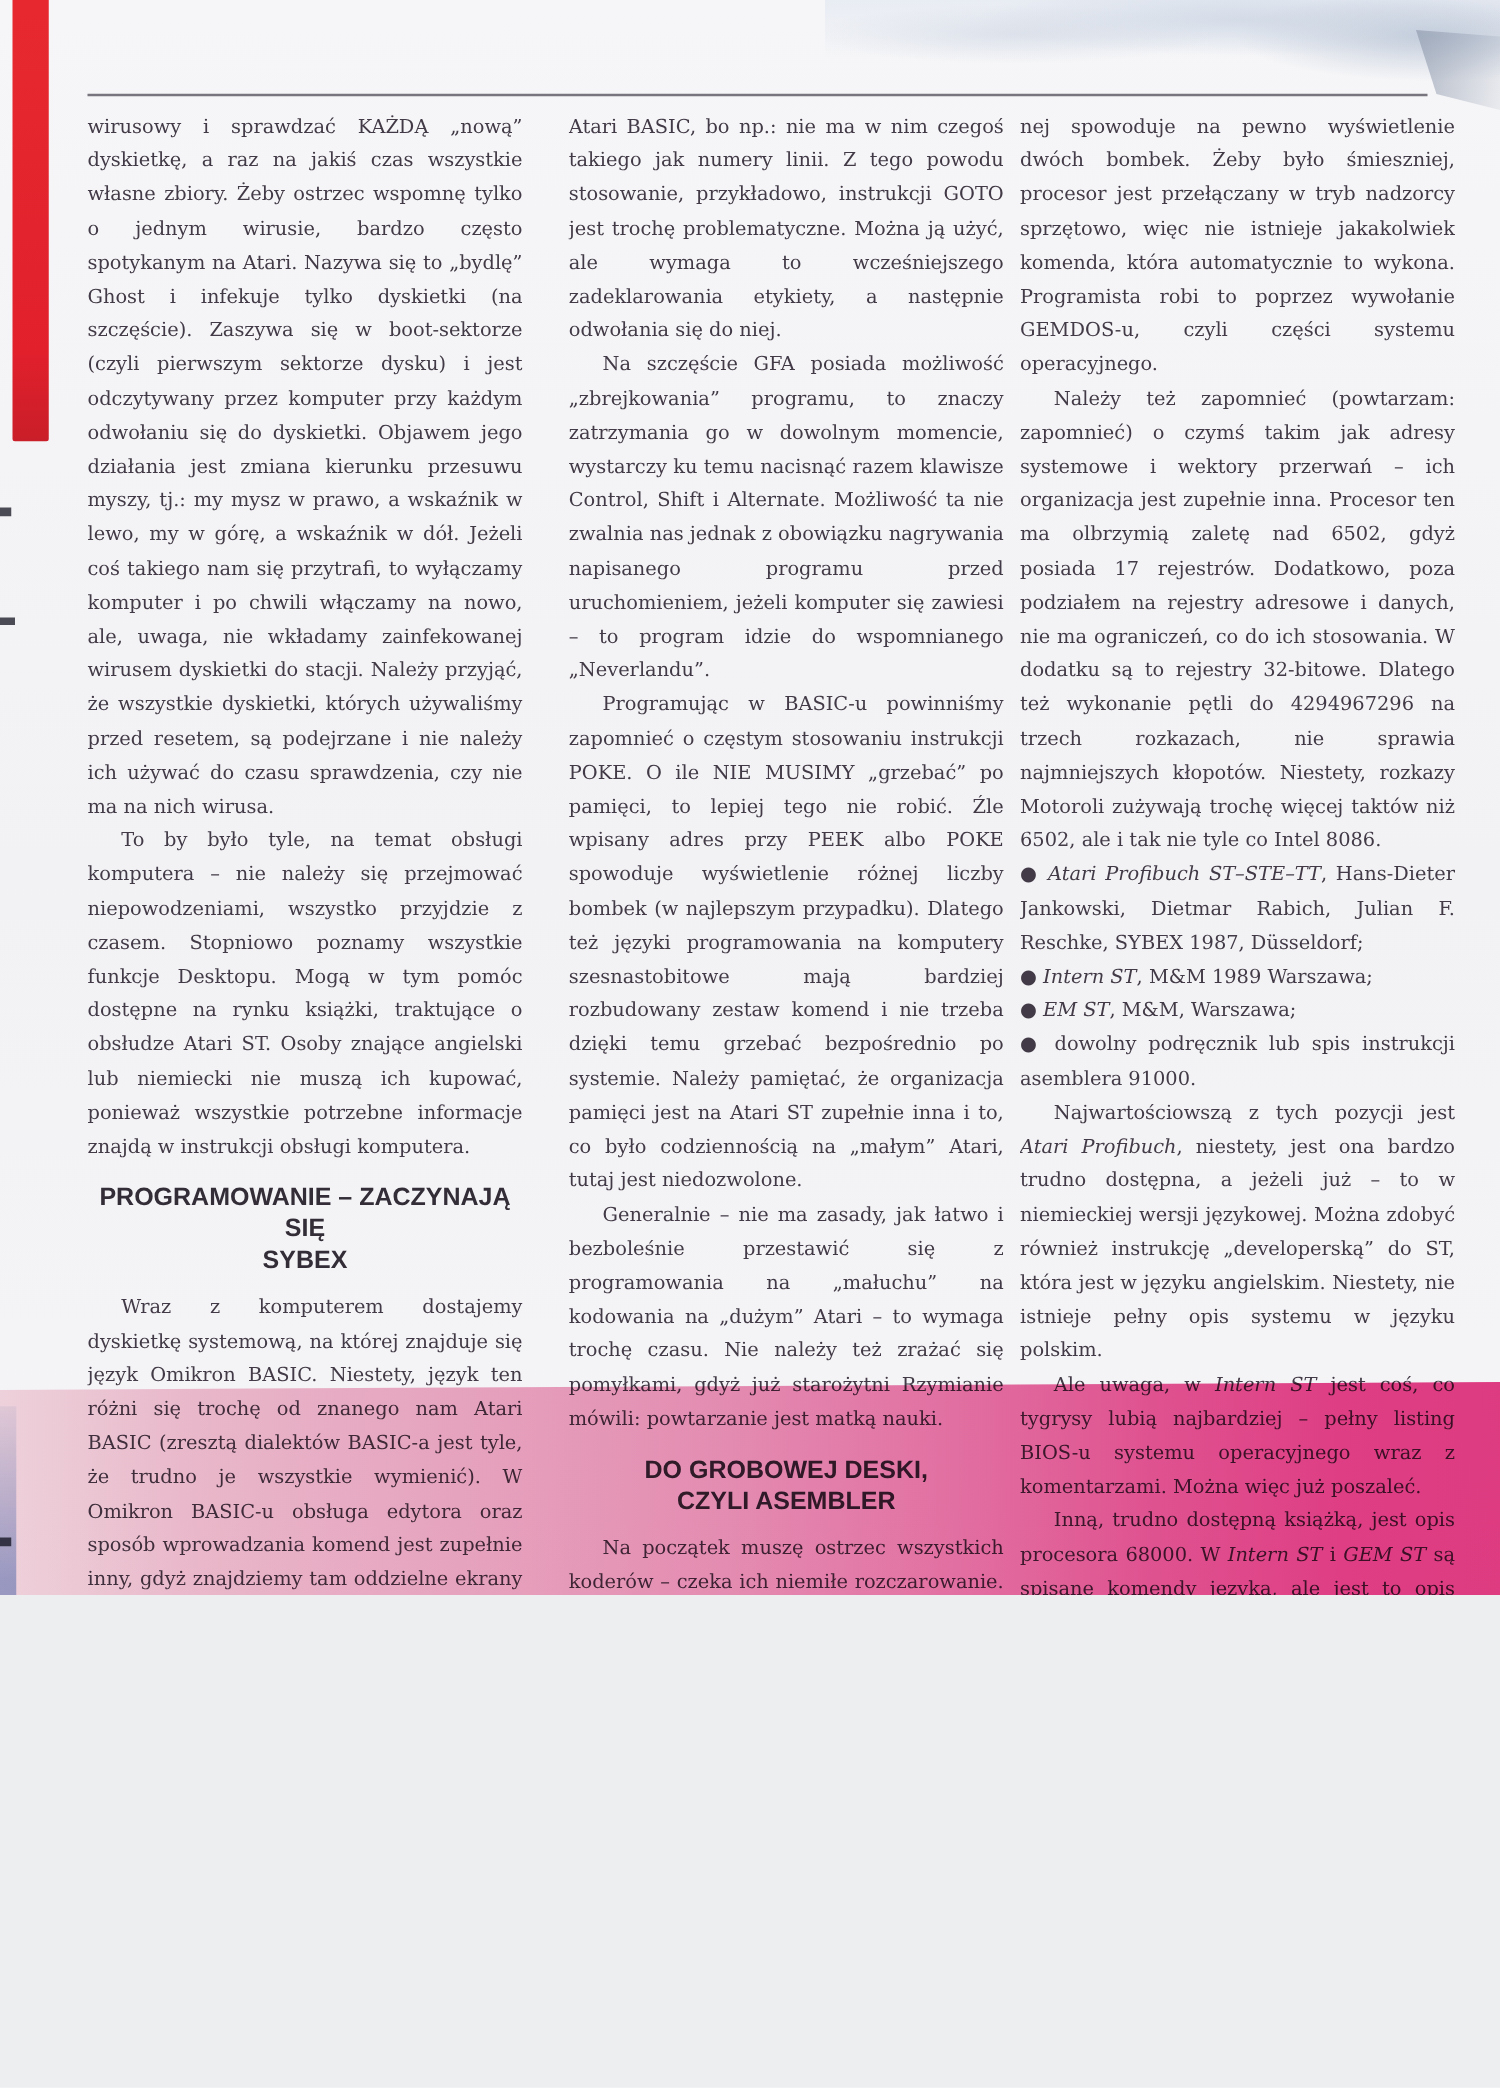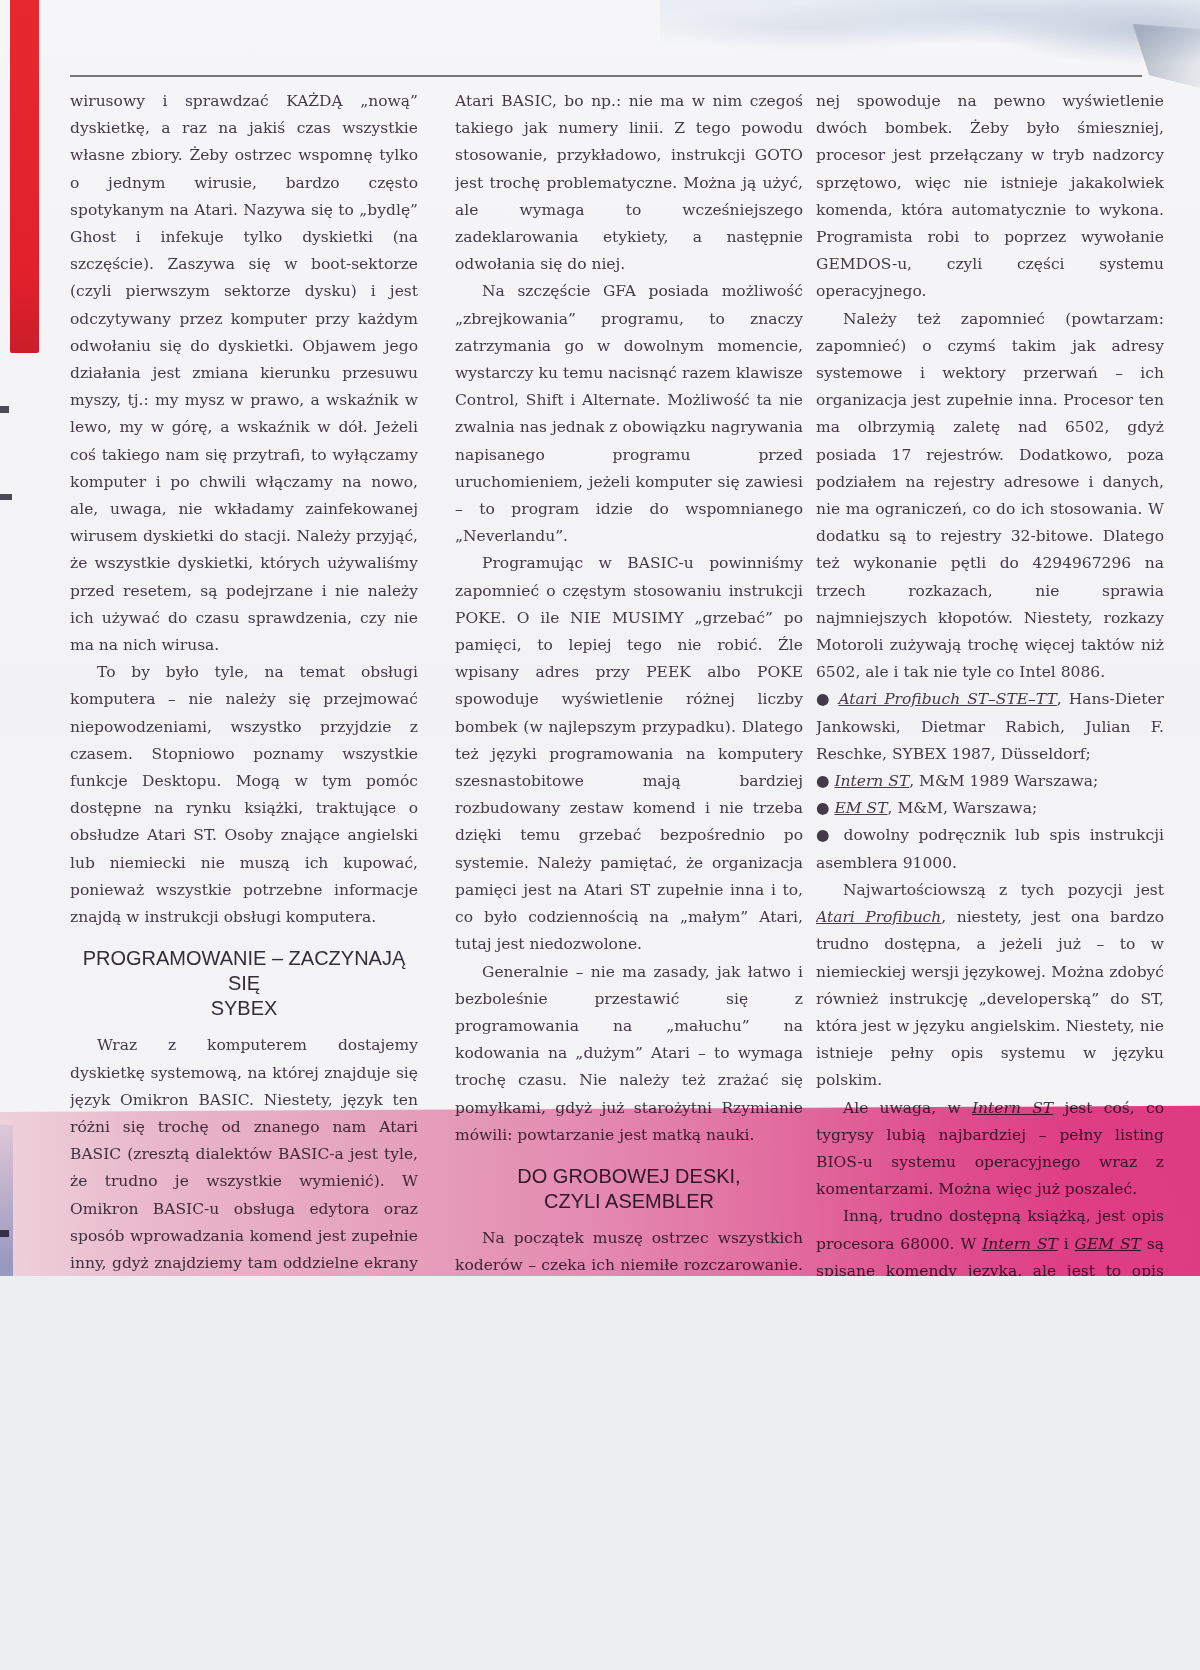--- a/index.html
+++ b/index.html
@@ -24,24 +24,24 @@
   .redbar{position:absolute;left:10px;top:0;width:29px;height:353px;
     background:linear-gradient(180deg,#e7292f 0%,#e1202c 80%,#c91e29 100%);
     border-radius:0 0 2px 2px;}
   .rule{position:absolute;left:70px;top:75px;width:1072px;height:2px;background:#615e68;opacity:.85;}
   
   .col{position:absolute;top:88px;width:348px;height:1492px;overflow:hidden;
     font-size:15.5px;line-height:27.2px;text-align:justify;}
   #c1{left:70px;} #c2{left:443px;margin-left:12px;} #c3{left:816px;}
   p{margin:0;}
   .ind{text-indent:27px;}
-  .h{font-family:"Liberation Sans",sans-serif;font-weight:normal;font-size:20px;line-height:25px;
+  .h{font-family:"Liberation Sans",sans-serif;font-weight:bold;font-size:20px;line-height:25px;
      text-align:center;color:#332d38;margin:15px 0 11px;text-indent:0;}
   .h span{display:block;}
-  .it{font-style:italic;text-decoration:underline;}
+  .it{font-style:italic;}
   .bullet{text-indent:0;}
   
   .tick{position:absolute;left:0;background:#4b4b55;}
   .t1{top:406px;width:9px;height:7px;}
   .t2{top:494px;width:12px;height:6px;}
   .t3{top:1230px;width:9px;height:7px;}
   
   .pink{position:absolute;left:-10px;top:1112px;width:1230px;height:590px;
     mix-blend-mode:multiply;transform:rotate(-0.3deg);transform-origin:left top;
     background:linear-gradient(90deg,

